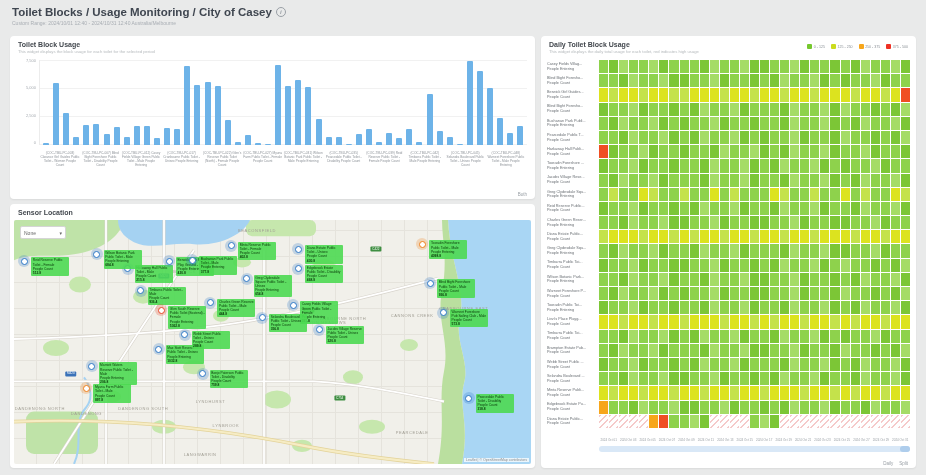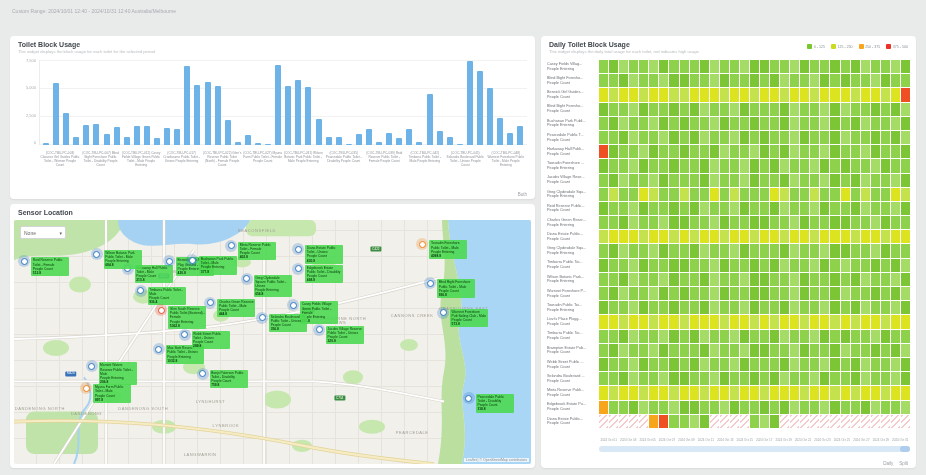--- a/index.html
+++ b/index.html
@@ -70,20 +70,24 @@
   .cell.h{background:repeating-linear-gradient(135deg,#f5caca 0 1.5px,#ffffff 1.5px 4.5px);}
   .heat-dates{position:absolute;left:58px;right:6px;bottom:26px;display:flex;}
   .heat-dates span{flex:1;font-size:3px;color:#9aa0a6;text-align:center;white-space:nowrap;}
   .heat-scroll{position:absolute;left:58px;right:6px;bottom:16px;height:6px;background:#d9e8f7;border-radius:3px;}
   .heat-thumb{position:absolute;right:0;top:0;width:10px;height:6px;background:#aecdec;border-radius:3px;cursor:grab;}
 </style>
 </head>
 <body>
 
 <div class="hdr">
+  <div class="hdr-title">
+    <span>Toilet Blocks / Usage Monitoring / City of Casey</span>
+    <span class="info-ic">i</span>
+  </div>
   <div class="hdr-sub">Custom Range: 2024/10/01 12:40 - 2024/10/31 12:40   Australia/Melbourne</div>
 </div>
 
 <div class="panel" id="bar-panel">
   <div class="p-title">Toilet Block Usage</div>
   <div class="p-sub">This widget displays the block usage for each toilet for the selected period</div>
   <div class="bar-wrap">
     <div class="bar-yaxis">
         <span>7,500</span>
         <span>5,000</span>

